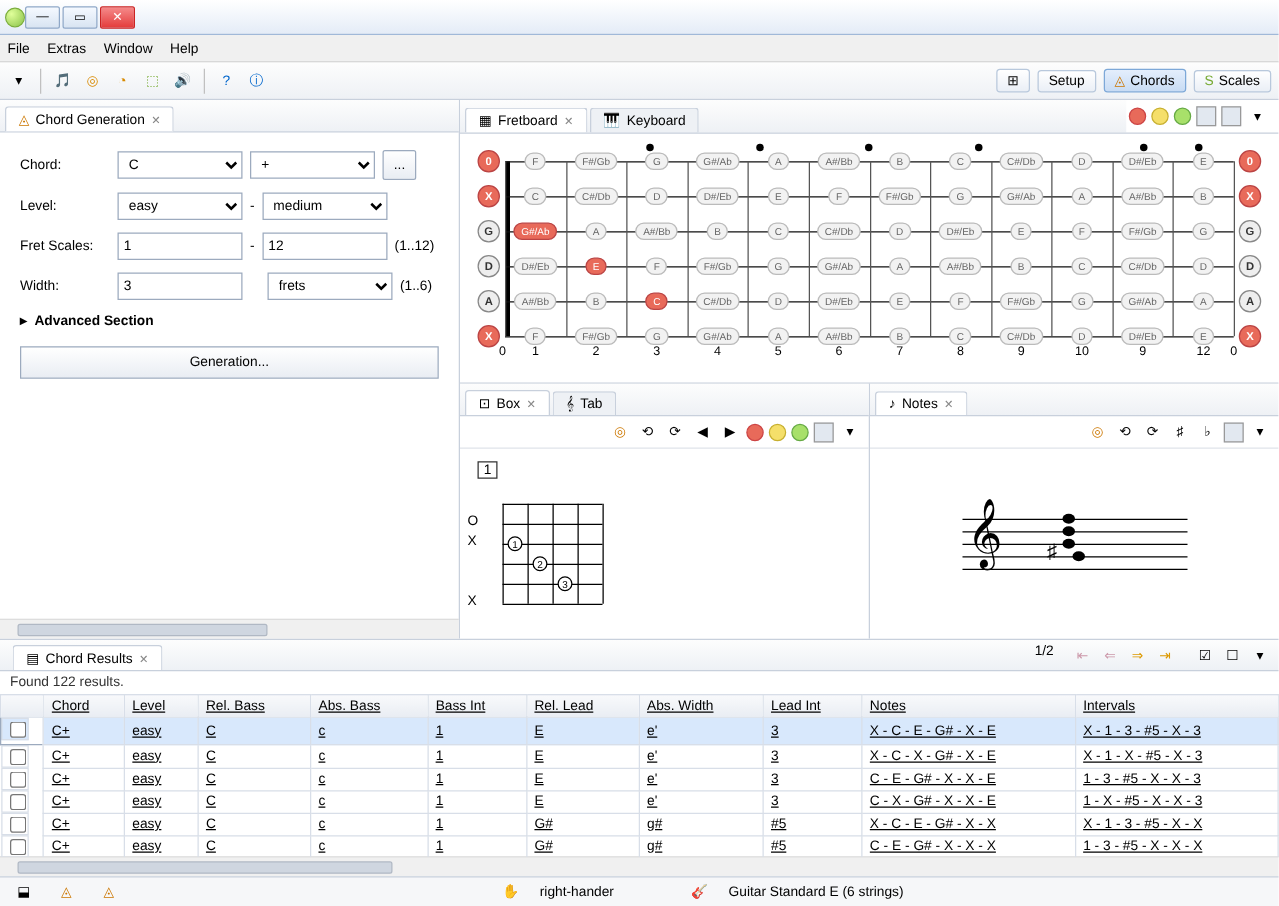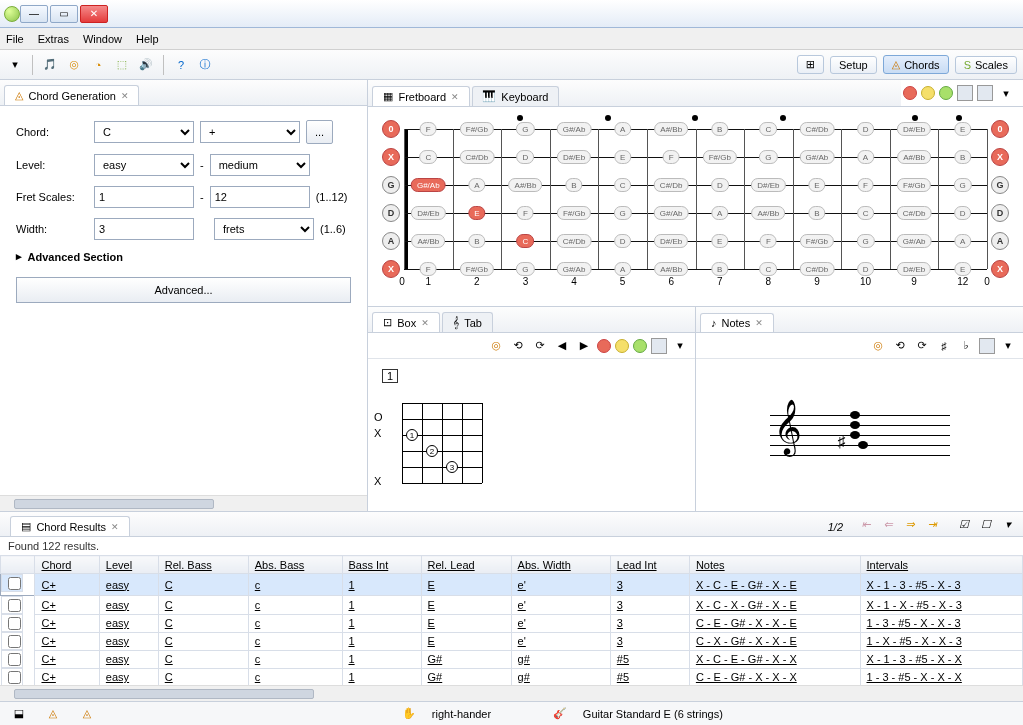--- a/index.html
+++ b/index.html
@@ -64,21 +64,21 @@
 .chordbox .vfr{position:absolute;top:0;bottom:0;border-left:1px solid #000;}
 .fingerdot{position:absolute;width:12px;height:12px;border-radius:50%;border:1px solid #000;background:#fff;display:flex;align-items:center;justify-content:center;font-size:8px;transform:translate(-50%,-50%);}
 .staff { flex:1; padding:20px; display:flex; align-items:center; justify-content:center;}
 .stafflines{width:180px;height:40px;position:relative;}
 .stafflines .sl{position:absolute;left:0;right:0;border-top:1px solid #000;}
 .clef{position:absolute;left:4px;top:-12px;font-size:48px;line-height:1;}
 .notehead{position:absolute;width:10px;height:8px;border-radius:50%;background:#000;}
 .bottompanel { height:190px; border-top:1px solid #c8d0dc; display:flex; flex-direction:column;}
 .resulttabrow{display:flex; align-items:center; background:linear-gradient(#fdfdfd,#eef1f5); border-bottom:1px solid #c8d0dc; padding:0 6px;}
 .resulttabrow .tabhdr{flex:1;border-bottom:none;height:24px;}
-.navicons{display:flex;gap:4px;align-items:flex-end;font-style:italic;}
+.navicons{display:flex;gap:4px;align-items:flex-start;}
 .resmsg{padding:3px 8px;color:#333;}
 .table{flex:1;overflow:auto;text-decoration:underline;}
 table{border-collapse:collapse;width:100%;}
 th,td{border:1px solid #d8dee8;padding:2px 6px;text-align:left;font-size:11px;height:18px;}
 th{background:linear-gradient(#f8f9fb,#e9edf3);font-weight:normal;position:sticky;top:0;}
 tr.sel td{background:#d8e8fc;}
 td.chk{width:22px;text-align:center;}
 .statusbar{height:24px;border-top:1px solid #c8d0dc;display:flex;align-items:center;padding:0 10px;gap:16px;background:#f6f7f9;}
 .scrollbar-h{height:16px;background:#f0f0f0;border-top:1px solid #ddd;display:flex;align-items:center;padding:0 14px;}
 .sb-thumb{width:200px;height:10px;background:#cfd6e0;border:1px solid #b0b8c4;border-radius:2px;}
@@ -159,21 +159,21 @@
         <span>(1..12)</span>
       </div>
       <div class="formrow">
         <label>Width:</label>
         <input class="inp" value="3" style="">
         <span style="width:8px;"></span>
         <select class="sel"><option>frets</option></select>
         <span>(1..6)</span>
       </div>
       <div class="adv">▸ <span>Advanced Section</span></div>
-      <button class="calcbtn">Advanced...</button>
+      <button class="calcbtn">Generation...</button>
     </div>
     <div class="scrollbar-h">
         <div class="sb-thumb"></div>
       </div>
   </div>
 
   <div class="rightpanel">
     <div class="fretboard-hdr">
       <div class="tabhdr">
         <div class="tab">▦ <span>Fretboard</span> <span class="x">✕</span></div>

